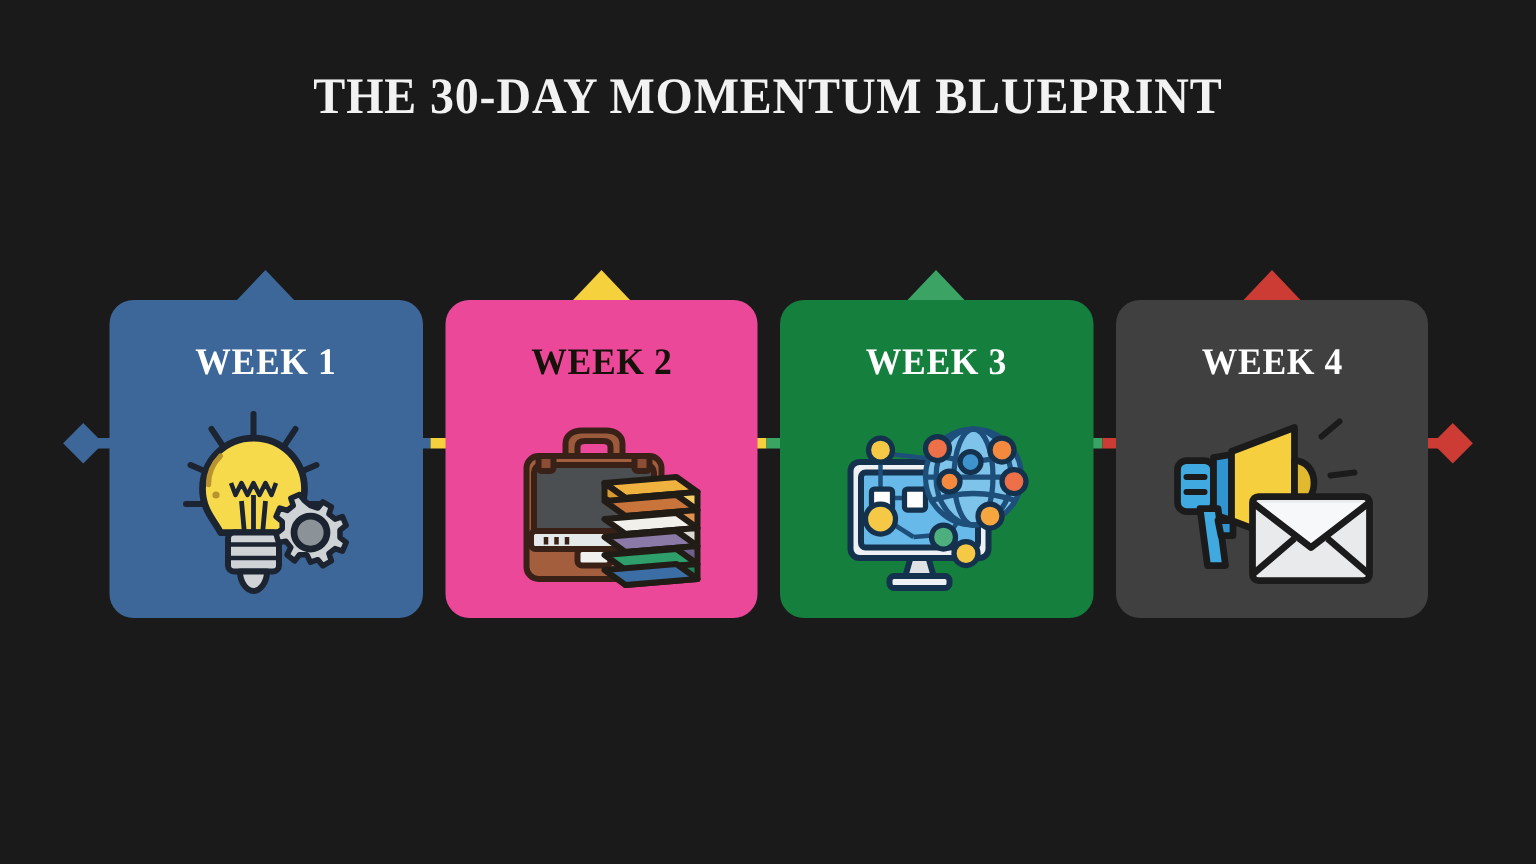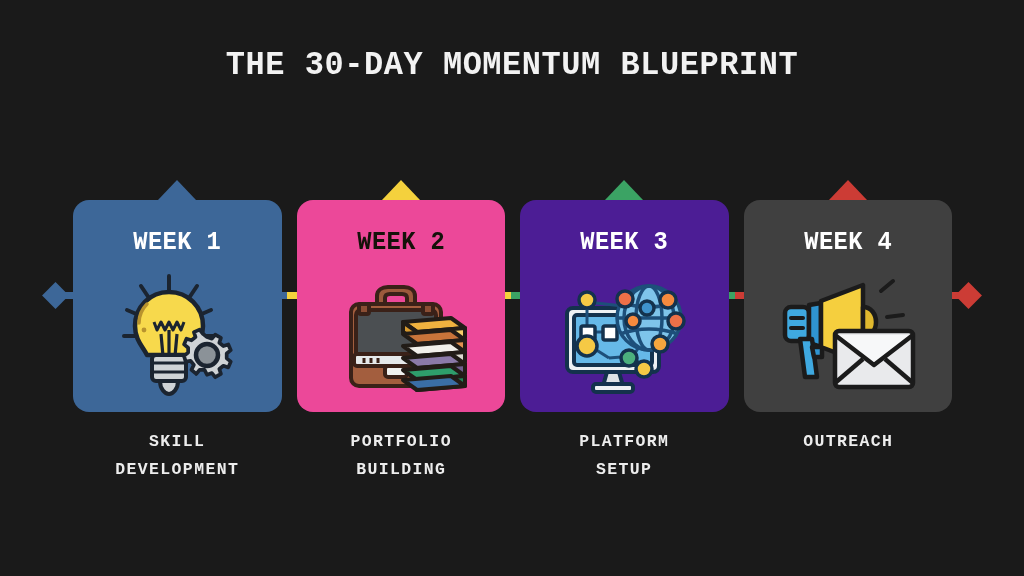--- a/index.html
+++ b/index.html
@@ -6,21 +6,21 @@
     margin: 0;
     padding: 0;
     background: #121212;
   }
   #stage {
     position: relative;
     width: 1024px;
     height: 576px;
     background: #1a1a1a;
     overflow: hidden;
-    font-family: Liberation Mono, monospace;
+    font-family: Liberation Serif, serif;
     -webkit-font-smoothing: antialiased;
   }
 
   
   #title {
     position: absolute;
     top: 46px;
     left: 0;
     width: 1024px;
     text-align: center;
@@ -206,21 +206,21 @@
             <path d="M70 84 L118 80 L132 90 L84 94 Z" fill="#8b7aa8"></path>
             <path d="M84 94 L132 90 L132 100 L84 104 Z" fill="#6f5f8d"></path>
             <path d="M70 96 L118 92 L132 102 L84 106 Z" fill="#2e9e6b"></path>
             <path d="M84 106 L132 102 L132 112 L84 116 Z" fill="#23845a"></path>
             <path d="M70 106 L118 102 L132 112 L84 116 Z" fill="#3a6ea5"></path>
           </g>
         </svg>
       </div>
     </div>
 
-    <div class="card" style="background:#4c1d95;">
+    <div class="card" style="background:#15803d;">
       <div class="notch" style="border-bottom:20px solid #3ba364;"></div>
       <div class="week-label" style="color:#ffffff;">WEEK 3</div>
       <div class="icon-wrap">
         <svg width="134" height="128" viewBox="0 0 134 128">
           <g stroke="#14324d" stroke-width="4" stroke-linejoin="round">
             <rect x="10" y="36" width="92" height="64" rx="6" fill="#eef1f3"></rect>
             <rect x="17" y="43" width="78" height="50" rx="3" fill="#66b9e8"></rect>
             <path d="M50 100 L62 100 L66 114 L46 114 Z" fill="#dfe3e6"></path>
             <rect x="36" y="112" width="40" height="8" rx="3" fill="#eef1f3"></rect>
           </g>
@@ -290,32 +290,14 @@
             <path d="M58 58 L97 88 L136 58" fill="#f7f8f9"></path>
             <path d="M58 106 L86 82" fill="none"></path>
             <path d="M136 106 L108 82" fill="none"></path>
           </g>
         </svg>
       </div>
     </div>
 
   </div>
 
-  <div id="captions">
-    <div class="caption">
-      <span>SKILL</span>
-      <span>DEVELOPMENT</span>
-    </div>
-    <div class="caption">
-      <span>PORTFOLIO</span>
-      <span>BUILDING</span>
-    </div>
-    <div class="caption">
-      <span>PLATFORM</span>
-      <span>SETUP</span>
-    </div>
-    <div class="caption">
-      <span>OUTREACH</span>
-      <span></span>
-    </div>
-  </div>
 
 </div>
 
 </body></html>

